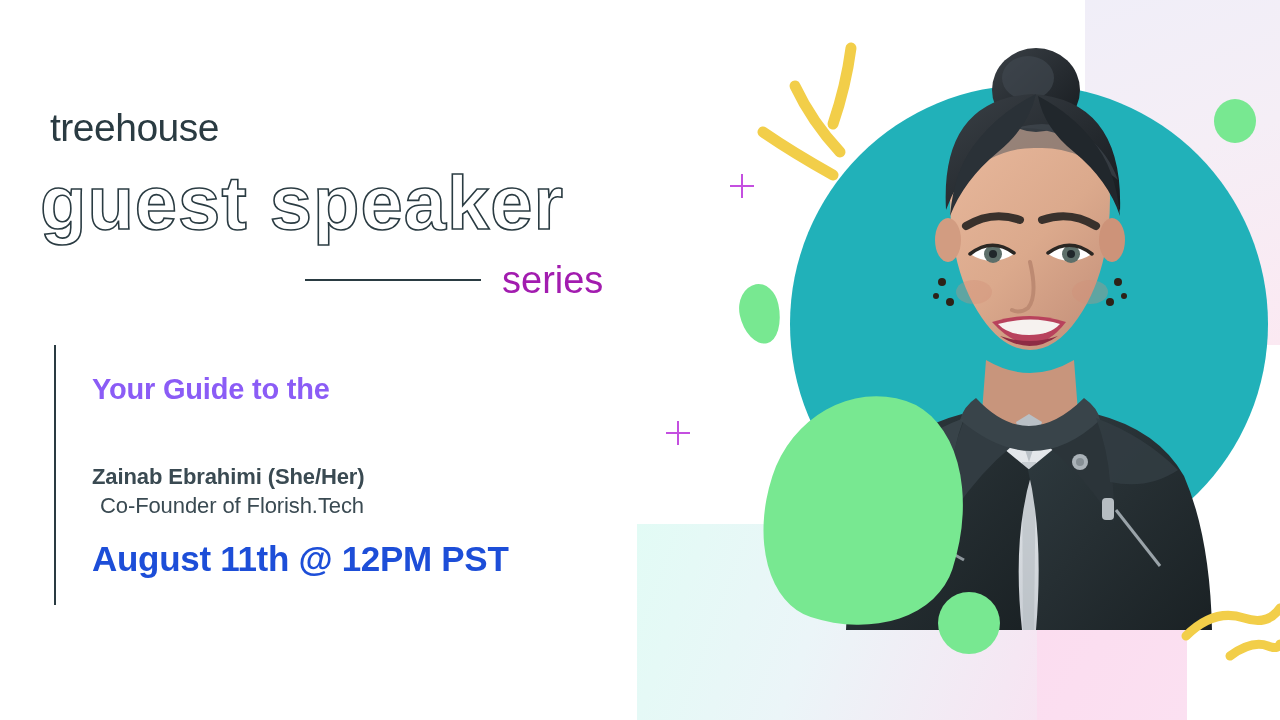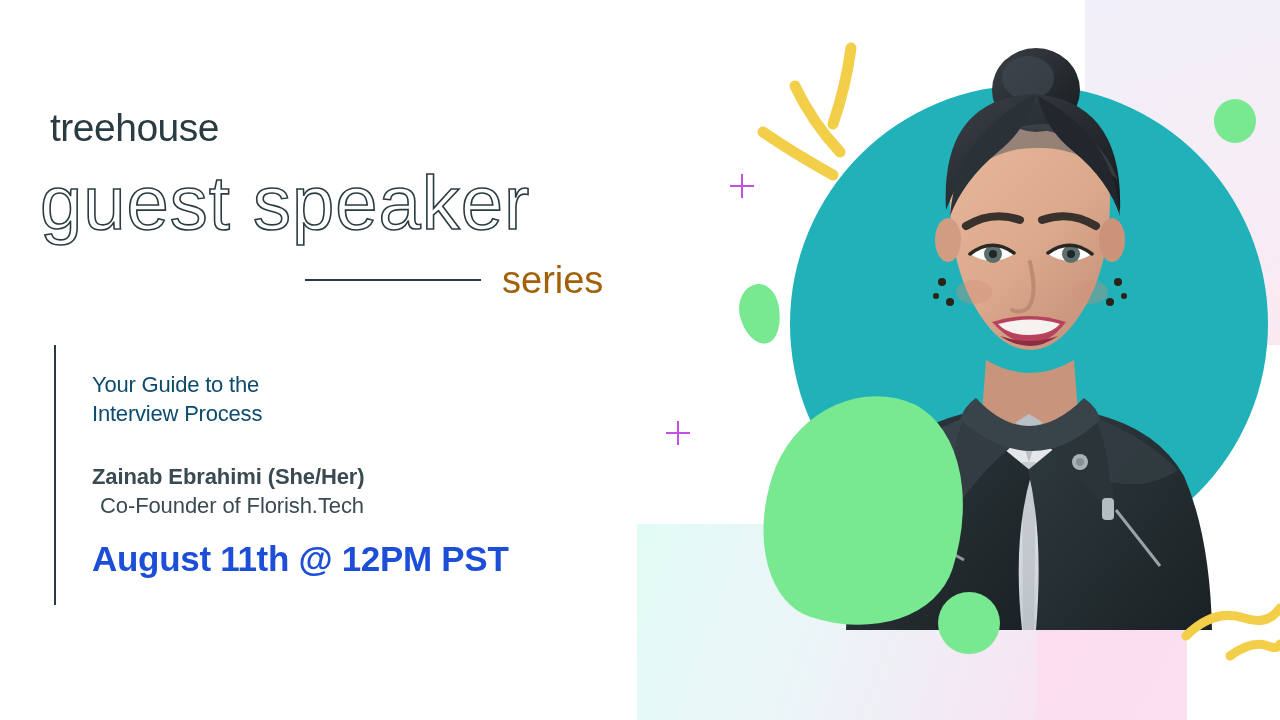--- a/index.html
+++ b/index.html
@@ -29,47 +29,47 @@
   .left { position:absolute; left:0; top:0; width:660px; height:720px; }
 
   .brandmark {
     position:absolute; left:50px; top:108px;
     font-size:39px; font-weight:400; letter-spacing:-0.5px;
     color:#2a3b42; line-height:1;
   }
 
   .headline-outline {
     position:absolute; left:40px; top:165px;
-    font-size:76px; font-weight:400; line-height:1;
+    font-size:76px; font-weight:700; line-height:1;
     letter-spacing:1px;
     color:transparent;
     -webkit-text-stroke:1.6px #2a3b42;
     white-space:nowrap;
   }
 
   .series-row { position:absolute; left:305px; top:258px; width:330px; height:46px; }
   .series-rule {
     position:absolute; left:0; top:21px; width:176px; height:1.6px;
     background:#2a3b42;
   }
   .series-word {
     position:absolute; left:197px; top:0;
-    font-size:38px; font-weight:400; color:#a16207; line-height:1.2;
+    font-size:38px; font-weight:400; color:#a21caf; line-height:1.2;
     letter-spacing:0px;
   }
 
   .vbar {
     position:absolute; left:54px; top:345px; width:1.6px; height:260px;
     background:#2a3b42;
   }
 
   .talk-title {
     position:absolute; left:92px; top:370px;
-    font-size:22px; font-weight:400; line-height:1.33;
-    color:#0c4a6e; letter-spacing:-0.2px;
+    font-size:29px; font-weight:700; line-height:1.33;
+    color:#8b5cf6; letter-spacing:-0.2px;
   }
   .speaker-name {
     position:absolute; left:92px; top:461px;
     font-size:22px; font-weight:700; line-height:1.42;
     color:#3a4a52; letter-spacing:-0.1px;
   }
   .speaker-role {
     position:absolute; left:100px; top:490px;
     font-size:22px; font-weight:400; line-height:1.42;
     color:#3a4a52; letter-spacing:-0.1px;
@@ -271,21 +271,20 @@
 
     <div class="series-row">
       <div class="series-rule"></div>
       <div class="series-word">series</div>
     </div>
 
     <div class="vbar"></div>
 
     <div class="talk-title">
       <div>Your Guide to the</div>
-      <div>Interview Process</div>
     </div>
 
     <div class="speaker-name">Zainab Ebrahimi (She/Her)</div>
     <div class="speaker-role">Co-Founder of Florish.Tech</div>
     <div class="datetime">August 11th @ 12PM PST</div>
   </div>
 
 </div>
 
 </body></html>

